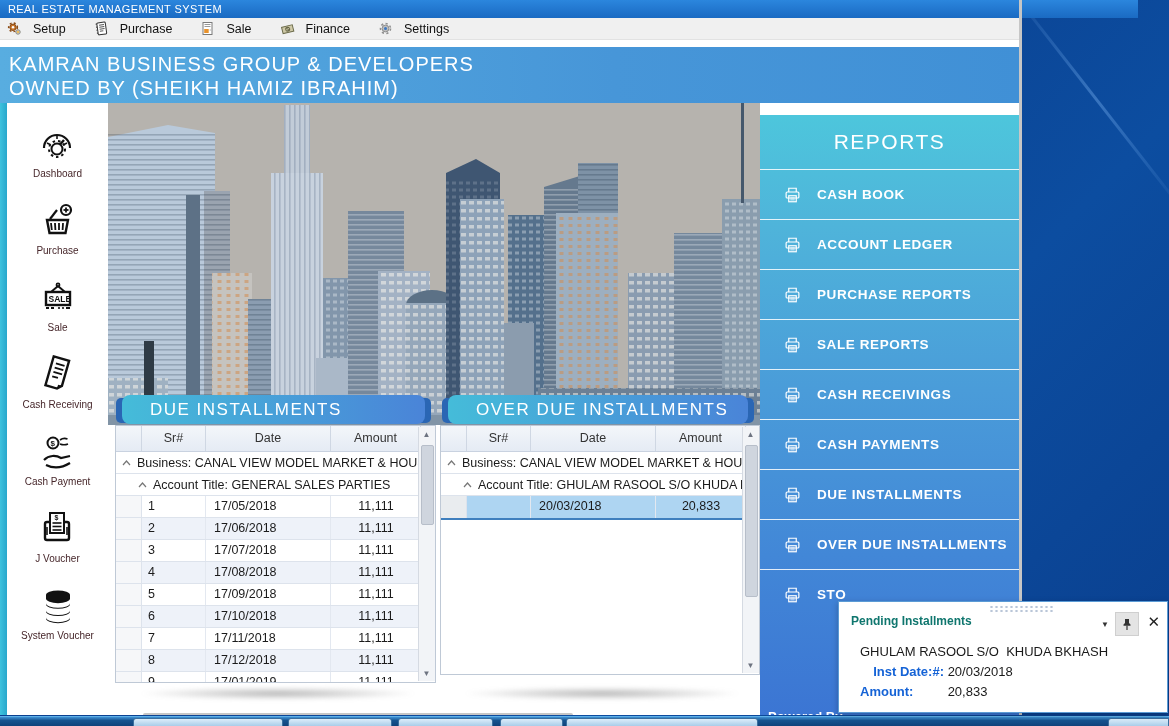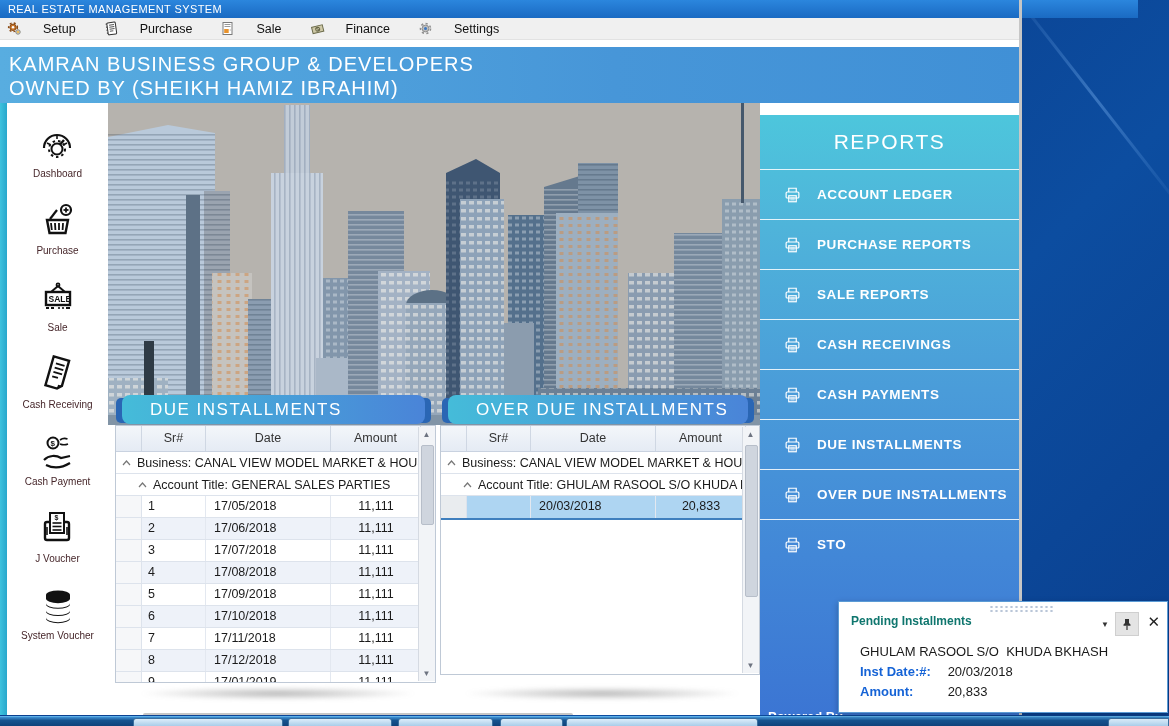--- a/index.html
+++ b/index.html
@@ -10,21 +10,21 @@
   .desktop-streak{position:absolute;left:1005px;top:-20px;width:300px;height:3px;
       background:linear-gradient(90deg,transparent,rgba(140,195,255,.35),transparent);
       transform:rotate(52deg);transform-origin:left top;}
   
   .app{position:absolute;left:0;top:0;width:1022px;height:715px;background:#fff;}
   .titlebar{position:absolute;left:0;top:0;width:1138px;height:18px;
       background:linear-gradient(180deg,#2b86dd,#1a6ac2);color:#fff;font-size:11px;
       line-height:18px;padding-left:8px;box-sizing:border-box;letter-spacing:.4px;}
   .menubar{position:absolute;left:0;top:18px;width:1022px;height:22px;background:#f0f0f0;
       border-bottom:1px solid #e2e2e2;display:flex;align-items:center;padding-left:7px;box-sizing:border-box;}
-  .menu-item{display:flex;align-items:center;gap:21px;margin-right:28px;font-size:12.5px;color:#111;cursor:default;}
+  .menu-item{display:flex;align-items:center;gap:11px;margin-right:28px;font-size:12.5px;color:#111;cursor:default;}
   .gapstrip{position:absolute;left:0;top:40px;width:1022px;height:7px;background:#fff;}
   .appheader{position:absolute;left:0;top:47px;width:1022px;height:56px;
       background:linear-gradient(90deg,#58ade0 0%,#4796d8 60%,#4090d6 100%);
       color:#fff;font-size:20px;letter-spacing:1px;padding:5px 0 0 9px;box-sizing:border-box;line-height:24px;}
   .body{position:absolute;left:0;top:103px;width:1022px;height:612px;overflow:hidden;background:#fff;}
   .leftedge{position:absolute;left:0;top:0;width:7px;height:612px;background:linear-gradient(90deg,#3ec2de,#28a7cc);}
   .rightedge{position:absolute;left:1019px;top:0;width:3px;height:715px;background:#c6c6c6;}
   
   .sidebar{position:absolute;left:7px;top:0;width:101px;height:612px;background:#fff;
       display:flex;flex-direction:column;align-items:center;padding-top:10px;box-sizing:border-box;}
@@ -455,20 +455,30 @@
       <div class="reports">
         <div class="rp-head">REPORTS</div>
         <div class="rp-item">
           <svg width="19" height="18" viewBox="0 0 24 24">
               <path d="M7 8V3h10v5" stroke="#fff" fill="none" stroke-width="1.6"></path>
               <rect x="3.5" y="8" width="17" height="8" rx="1.5" fill="none" stroke="#fff" stroke-width="1.6"></rect>
               <rect x="7" y="13" width="10" height="8" fill="none" stroke="#fff" stroke-width="1.6"></rect>
               <line x1="9" y1="16" x2="15" y2="16" stroke="#fff" stroke-width="1.2"></line>
               <line x1="9" y1="18.5" x2="15" y2="18.5" stroke="#fff" stroke-width="1.2"></line>
             </svg>
+          <span class="rp-label">CASH BOOK</span>
+        </div>
+        <div class="rp-item">
+          <svg width="19" height="18" viewBox="0 0 24 24">
+              <path d="M7 8V3h10v5" stroke="#fff" fill="none" stroke-width="1.6"></path>
+              <rect x="3.5" y="8" width="17" height="8" rx="1.5" fill="none" stroke="#fff" stroke-width="1.6"></rect>
+              <rect x="7" y="13" width="10" height="8" fill="none" stroke="#fff" stroke-width="1.6"></rect>
+              <line x1="9" y1="16" x2="15" y2="16" stroke="#fff" stroke-width="1.2"></line>
+              <line x1="9" y1="18.5" x2="15" y2="18.5" stroke="#fff" stroke-width="1.2"></line>
+            </svg>
           <span class="rp-label">ACCOUNT LEDGER</span>
         </div>
         <div class="rp-item">
           <svg width="19" height="18" viewBox="0 0 24 24">
               <path d="M7 8V3h10v5" stroke="#fff" fill="none" stroke-width="1.6"></path>
               <rect x="3.5" y="8" width="17" height="8" rx="1.5" fill="none" stroke="#fff" stroke-width="1.6"></rect>
               <rect x="7" y="13" width="10" height="8" fill="none" stroke="#fff" stroke-width="1.6"></rect>
               <line x1="9" y1="16" x2="15" y2="16" stroke="#fff" stroke-width="1.2"></line>
               <line x1="9" y1="18.5" x2="15" y2="18.5" stroke="#fff" stroke-width="1.2"></line>
             </svg>
@@ -556,21 +566,21 @@
     <div class="pp-title">Pending Installments</div>
     <div class="pp-caret">▼</div>
     <div class="pp-pin">
       <svg width="10" height="13" viewBox="0 0 10 13">
           <path d="M3 1h4v4l1.5 1.5v1.2h-7V6.5L3 5z" fill="#333"></path>
           <line x1="5" y1="7.7" x2="5" y2="12" stroke="#333" stroke-width="1.2"></line>
         </svg>
     </div>
     <div class="pp-close">✕</div>
     <div class="pp-name">GHULAM RASOOL S/O  KHUDA BKHASH</div>
-    <div class="pp-row" style="top:62px;">
+    <div class="pp-row" style="top:62px;text-align:right;">
       <span class="pp-lbl">Inst Date:#:</span>
       <span class="pp-val">20/03/2018</span>
     </div>
     <div class="pp-row" style="top:82px;">
       <span class="pp-lbl">Amount:</span>
       <span class="pp-val">20,833</span>
     </div>
   </div>
 
 </div>

